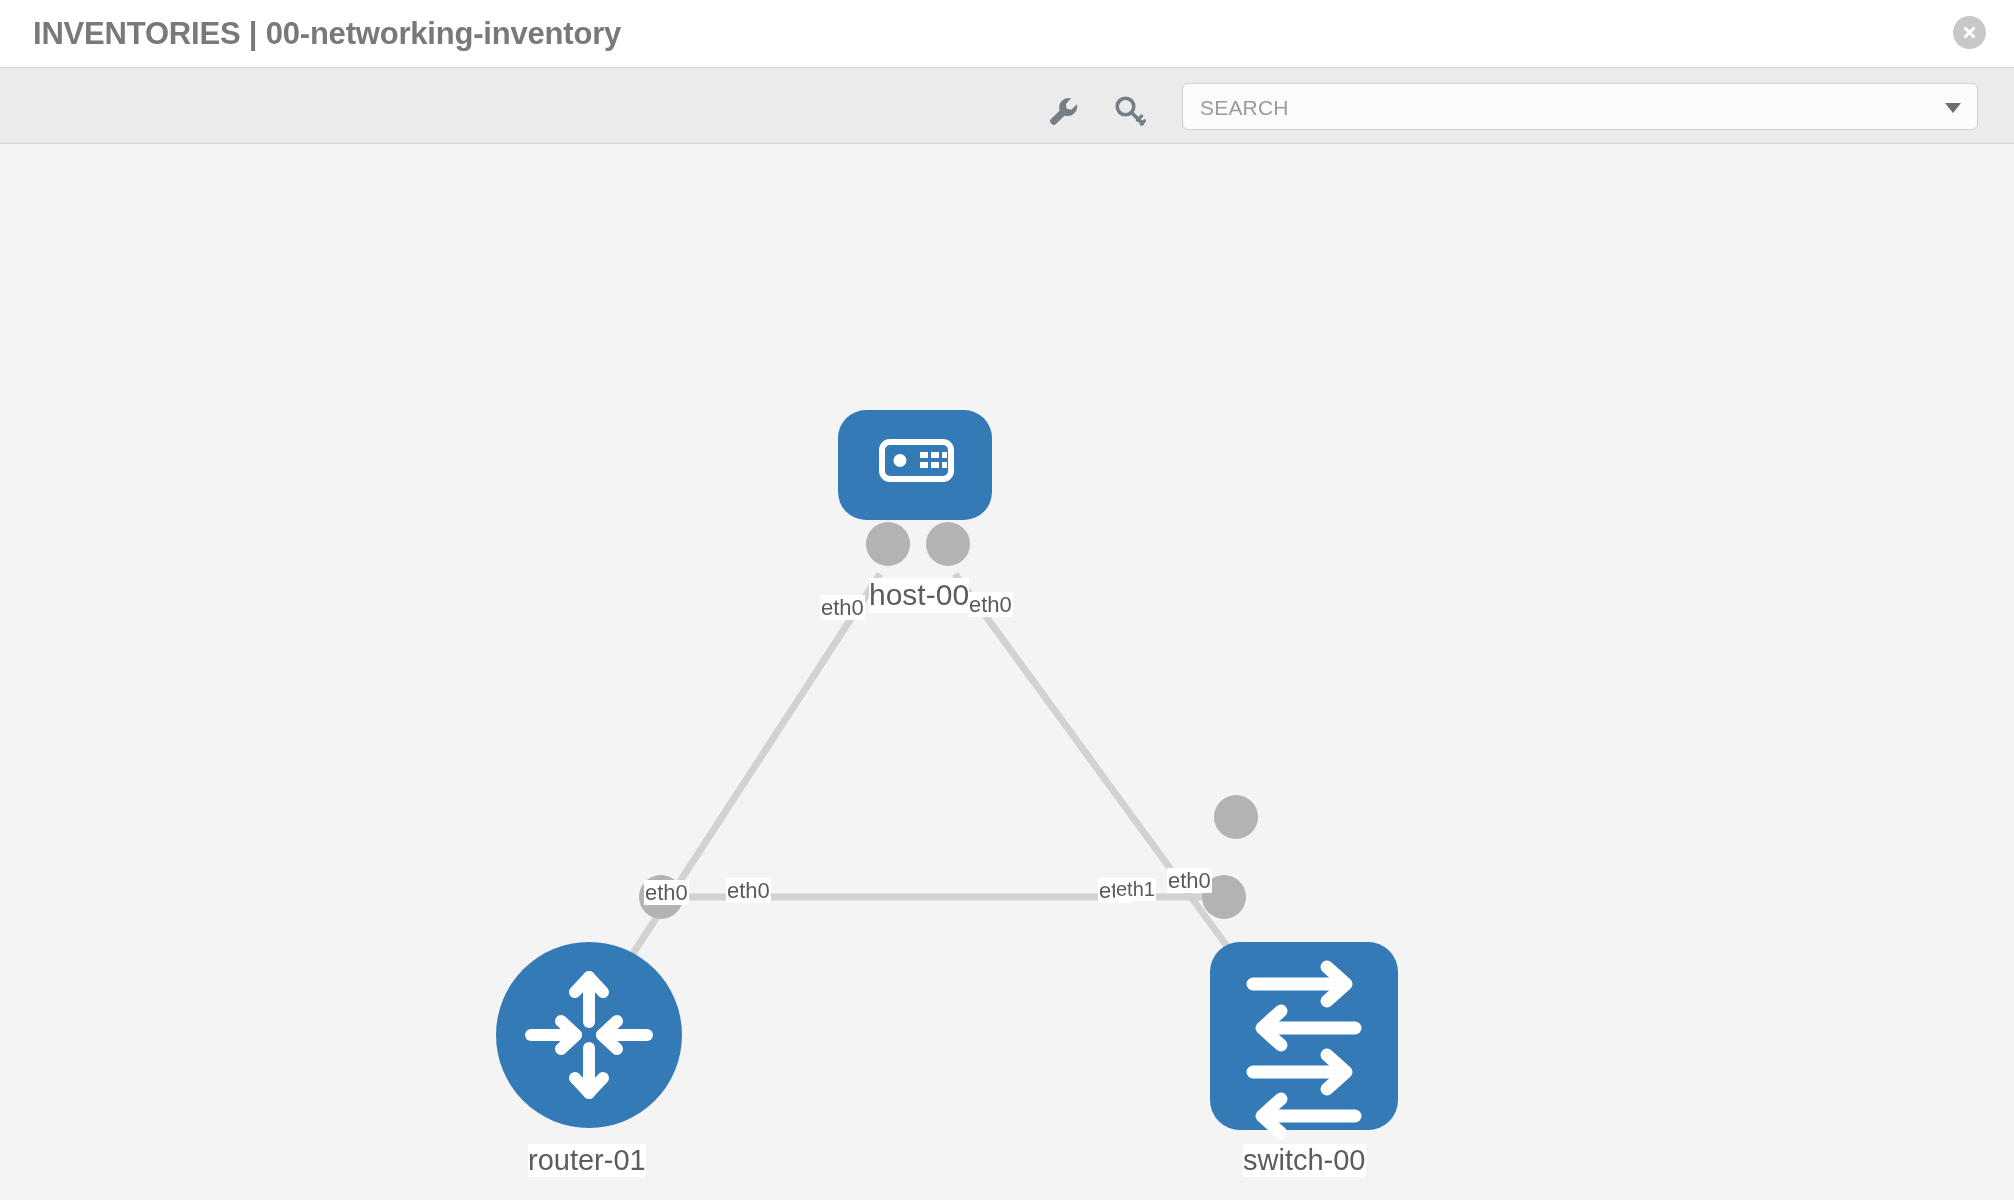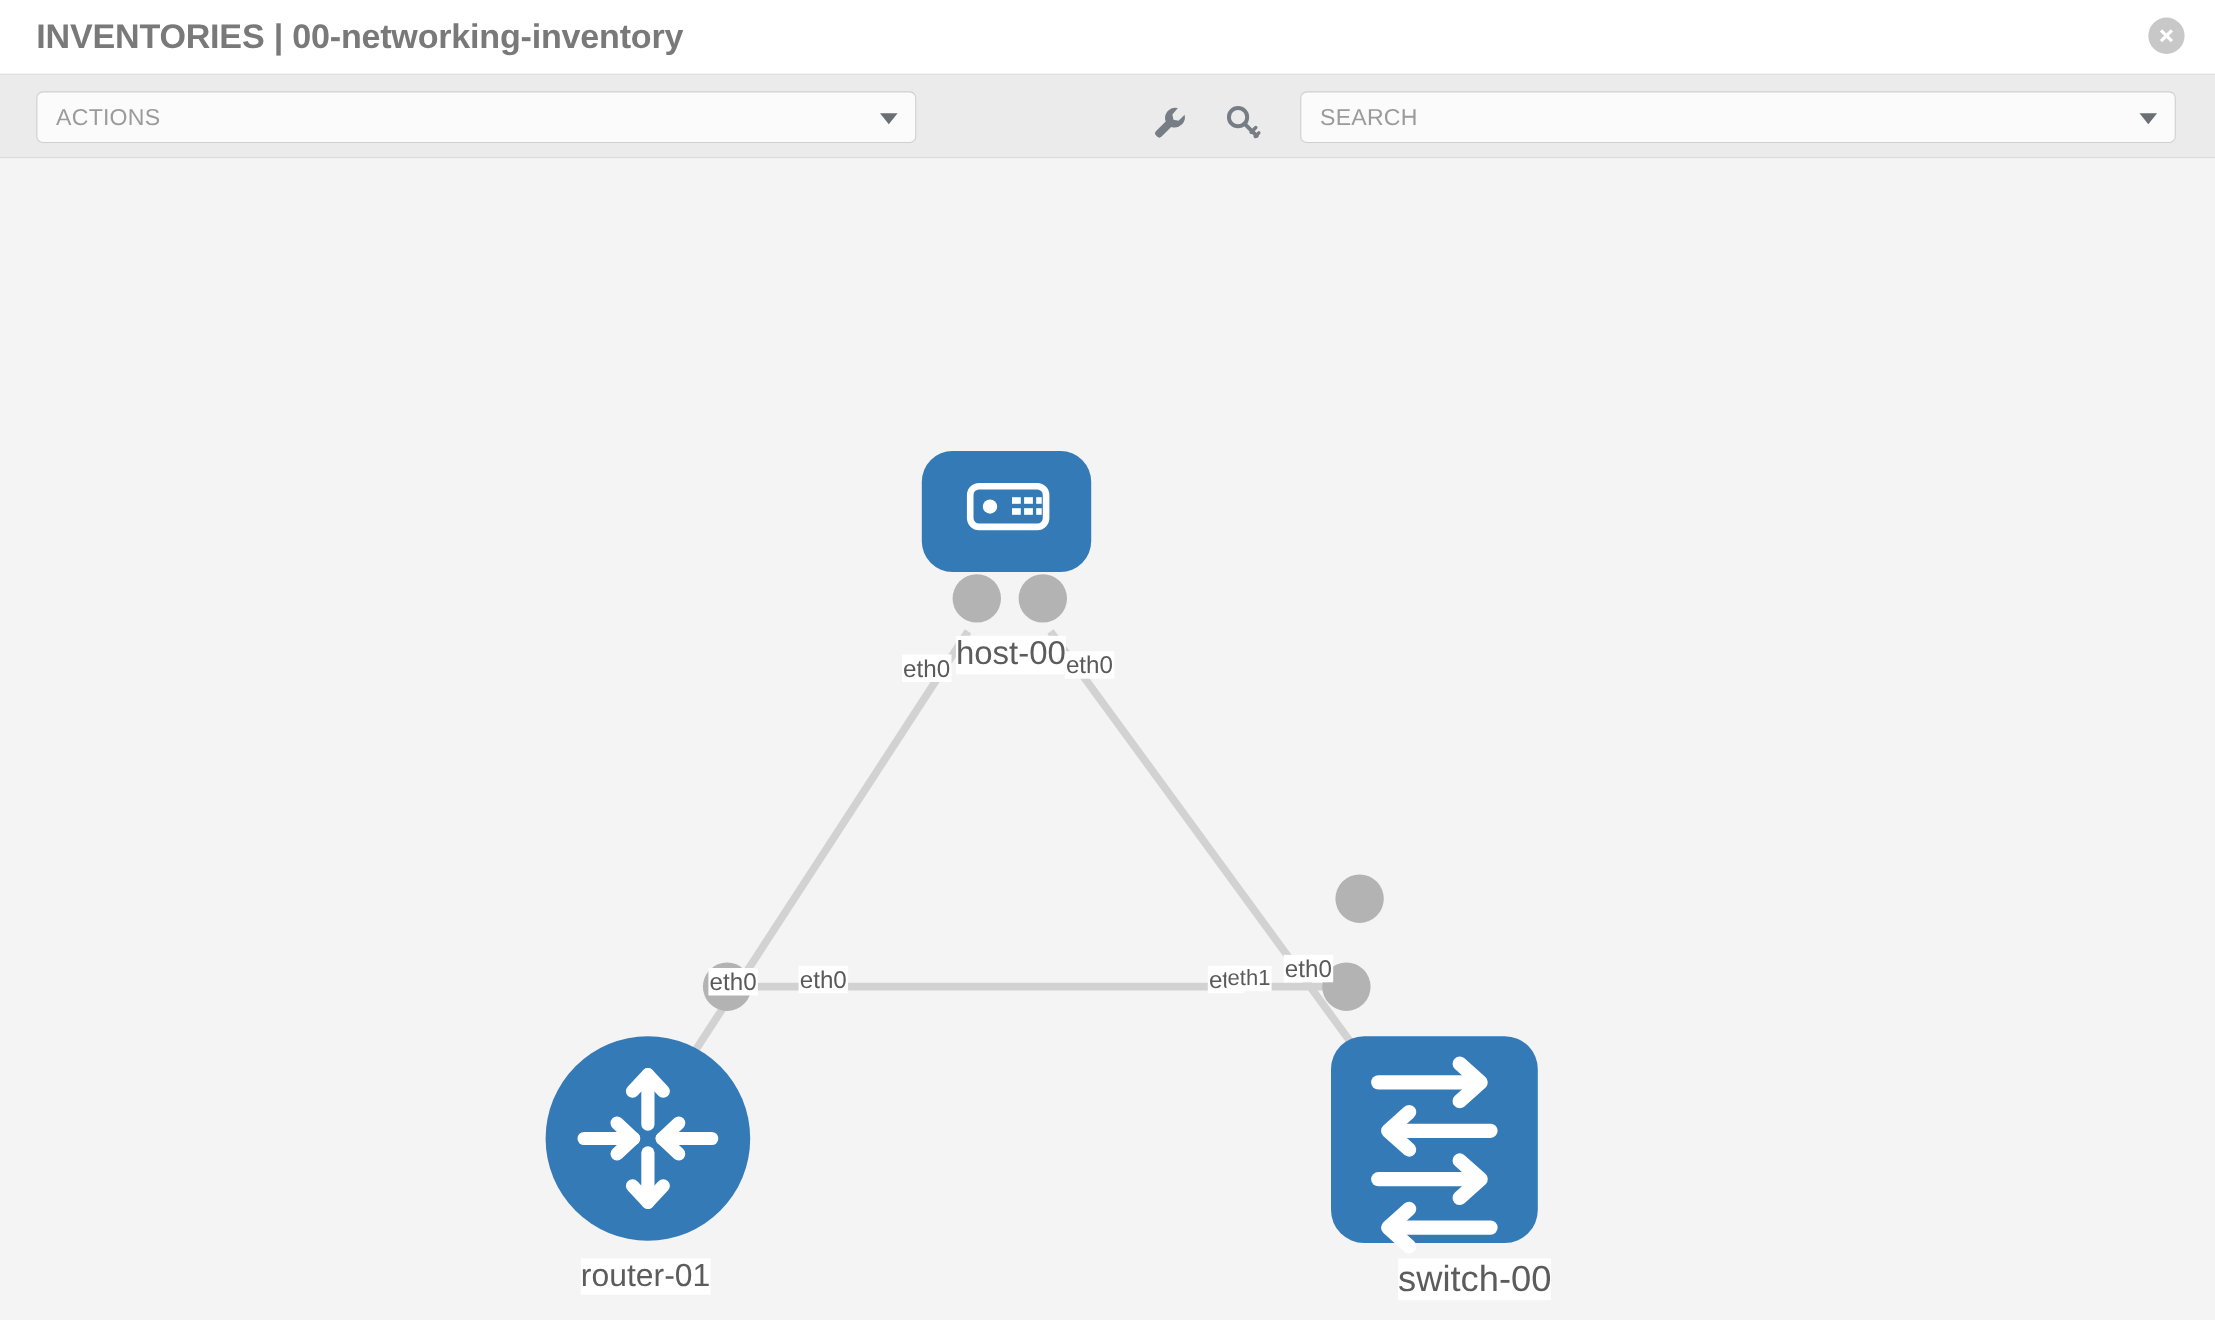--- a/index.html
+++ b/index.html
@@ -125,24 +125,20 @@
 
   <div class="close-btn">
     <svg width="33" height="33" viewBox="0 0 33 33">
       <path d="M10.5 12.6 L12.6 10.5 L16.5 14.4 L20.4 10.5 L22.5 12.6 L18.6 16.5 L22.5 20.4 L20.4 22.5 L16.5 18.6 L12.6 22.5 L10.5 20.4 L14.4 16.5 Z" fill="#ffffff"></path>
     </svg>
   </div>
 </div>
 
 <div class="toolbar">
 
-  <div class="dropdown" id="actions-dropdown">
-    <span class="dd-label">ACTIONS</span>
-    <span class="caret"></span>
-  </div>
 
   <div class="tool-icon" id="wrench-btn">
     <svg width="34" height="34" viewBox="0 0 34 34">
       <path d="M24.8 4.2 a9.4 9.4 0 0 0 -11.1 12.2 L5.0 25.1 a2.9 2.9 0 0 0 0 4.1 l0.9 0.9 a2.9 2.9 0 0 0 4.1 0 l8.7 -8.7 a9.4 9.4 0 0 0 12.2 -11.1 l-5.5 5.5 l-4.6 -1.0 l-1.0 -4.6 Z" fill="#767d85"></path>
     </svg>
   </div>
 
   <div class="tool-icon" id="key-btn">
     <svg width="34" height="34" viewBox="0 0 34 34">
       <circle cx="12.5" cy="12.5" r="8.3" fill="none" stroke="#767d85" stroke-width="3.6"></circle>
@@ -241,15 +237,15 @@
   <div class="edge-label" style="left:726px; top:734px; font-size:22px;">eth0</div>
 
   <div class="edge-label" style="left:1098px; top:734px; font-size:22px;">eth</div>
 
   <div class="edge-label" style="left:1115px; top:734px; font-size:20px;">eth1</div>
 
   <div class="node-label" style="left:869px; top:434px; font-size:30px;">host-00</div>
 
   <div class="node-label" style="left:528px; top:1000px; font-size:29px;">router-01</div>
 
-  <div class="node-label" style="left:1243px; top:1000px; font-size:33px;margin-left:28px;">switch-00</div>
+  <div class="node-label" style="left:1243px; top:1000px; font-size:29px;">switch-00</div>
 
 </div>
 
 </body></html>

